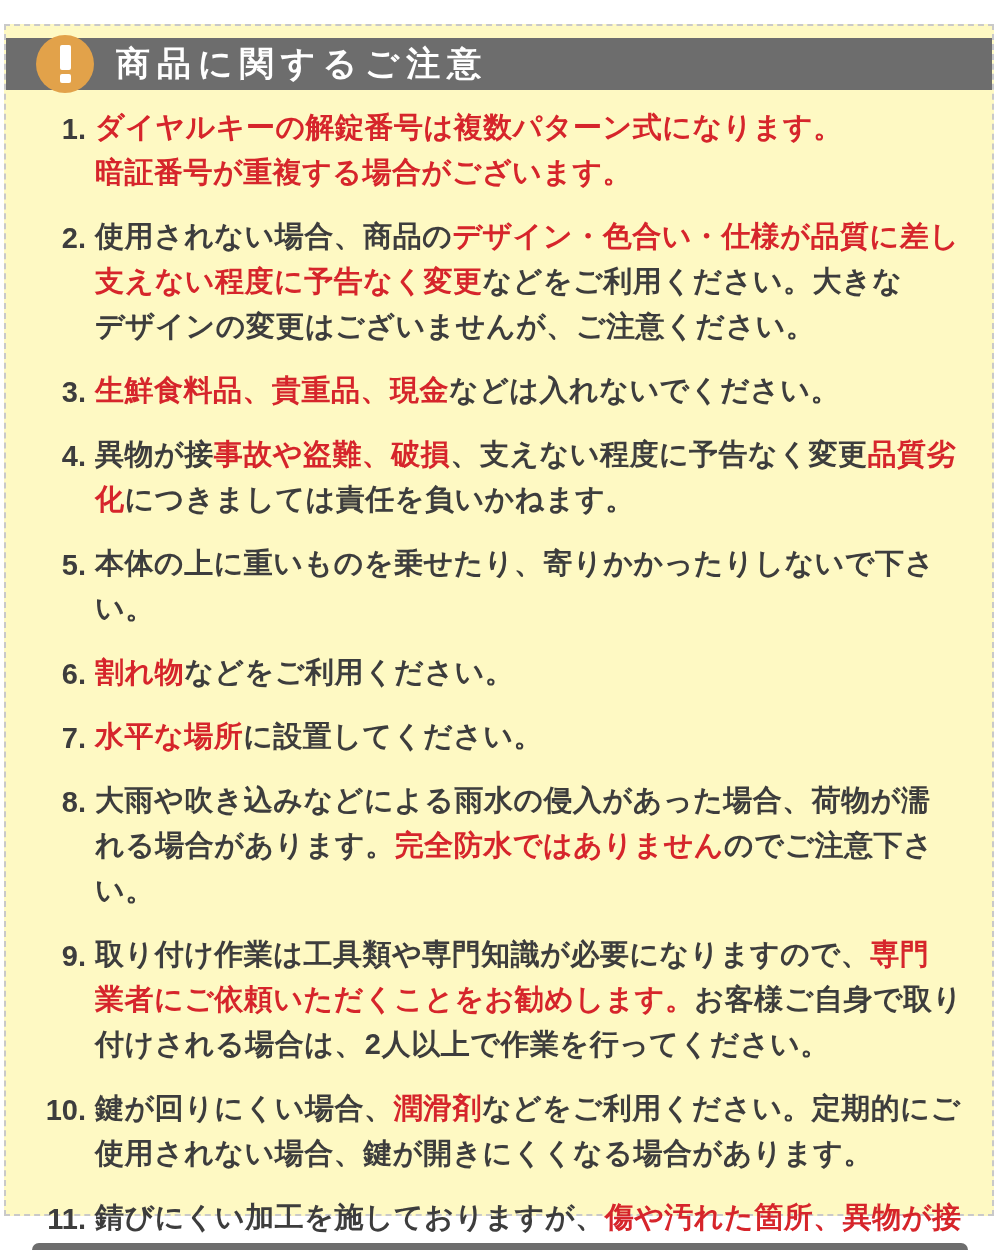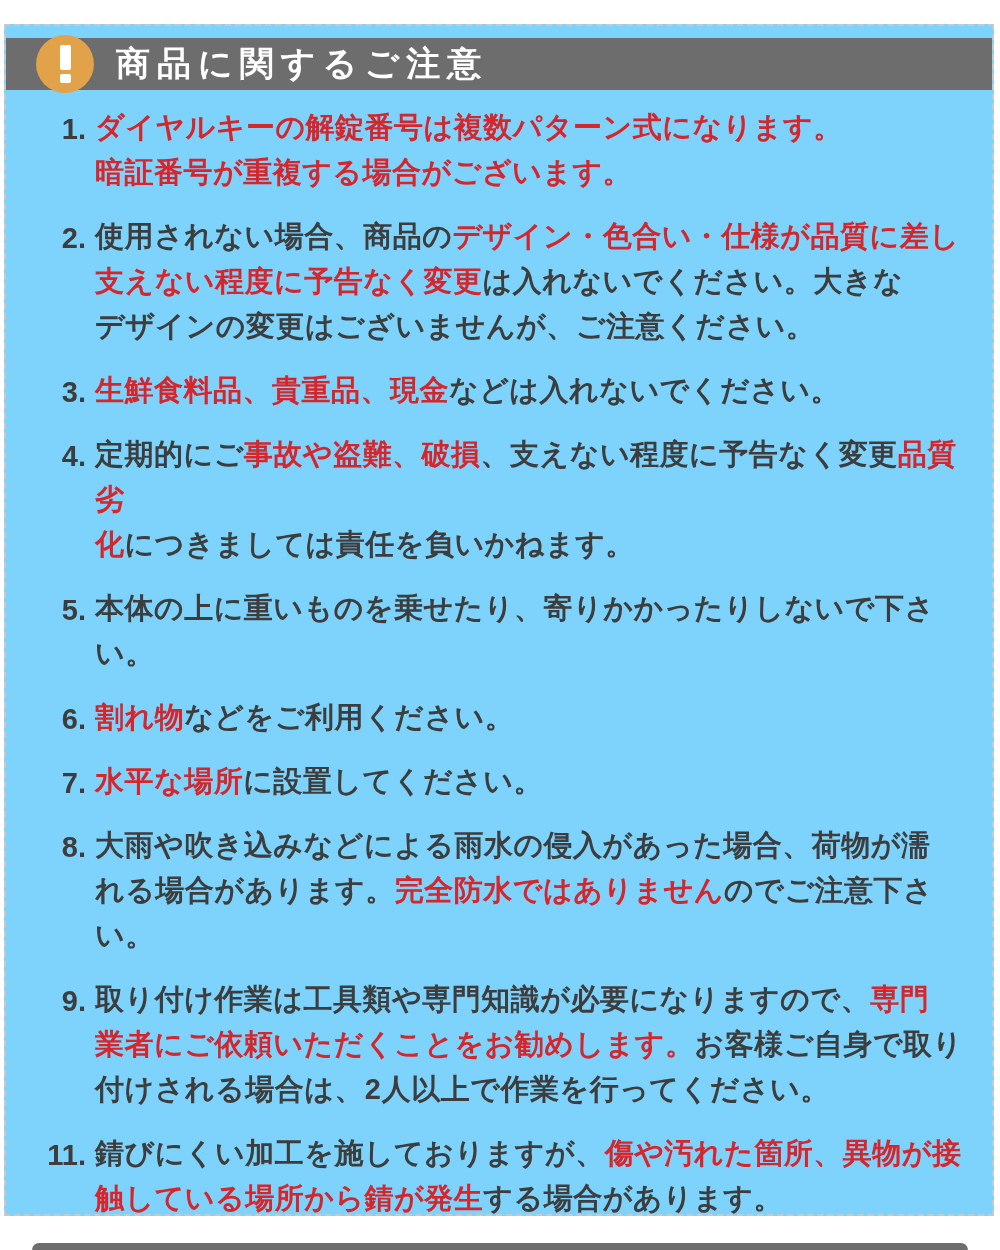--- a/index.html
+++ b/index.html
@@ -3,21 +3,21 @@
 <meta charset="utf-8">
 <style>
   html,body{margin:0;padding:0;}
   body{
     width:1000px;height:1250px;position:relative;background:#ffffff;
     font-family:"Liberation Sans","DejaVu Sans",sans-serif;
     overflow:hidden;
   }
   .frame{
     position:absolute;left:4px;top:24px;width:990px;height:1192px;
-    border:2px dashed #c9c9c9;background:#7dd3fc;box-sizing:border-box;
+    border:2px dashed #c9c9c9;background:#fef9c3;box-sizing:border-box;
   }
   .header-bar{
     margin-top:12px;height:52px;background:#6d6d6d;
     display:flex;align-items:center;overflow:visible;
   }
   .icon-circle{
     width:58px;height:58px;border-radius:50%;background:#e2a24a;
     margin-left:30px;flex:0 0 auto;
     display:flex;flex-direction:column;align-items:center;justify-content:center;
   }
@@ -57,30 +57,30 @@
   </div>
   <div class="notice-list">
       <div class="notice-item">
         <div class="notice-num">1.</div>
         <div class="notice-text"><span class="seg-red">ダイヤルキーの解錠番号は複数パターン式になります。
 暗証番号が重複する場合がございます。</span></div>
       </div>
       <div class="notice-item">
         <div class="notice-num">2.</div>
         <div class="notice-text"><span class="seg-dark">使用されない場合、商品の</span><span class="seg-red">デザイン・色合い・仕様が品質に差し
-支えない程度に予告なく変更</span><span class="seg-dark">は入れないでください。大きな
+支えない程度に予告なく変更</span><span class="seg-dark">などをご利用ください。大きな
 デザインの変更はございませんが、ご注意ください。</span></div>
       </div>
       <div class="notice-item">
         <div class="notice-num">3.</div>
         <div class="notice-text"><span class="seg-red">生鮮食料品、貴重品、現金</span><span class="seg-dark">などは入れないでください。</span></div>
       </div>
       <div class="notice-item">
         <div class="notice-num">4.</div>
-        <div class="notice-text"><span class="seg-dark">定期的にご</span><span class="seg-red">事故や盗難、破損</span><span class="seg-dark">、支えない程度に予告なく変更</span><span class="seg-red">品質劣
+        <div class="notice-text"><span class="seg-dark">異物が接</span><span class="seg-red">事故や盗難、破損</span><span class="seg-dark">、支えない程度に予告なく変更</span><span class="seg-red">品質劣
 化</span><span class="seg-dark">につきましては責任を負いかねます。</span></div>
       </div>
       <div class="notice-item">
         <div class="notice-num">5.</div>
         <div class="notice-text"><span class="seg-dark">本体の上に重いものを乗せたり、寄りかかったりしないで下さい。</span></div>
       </div>
       <div class="notice-item">
         <div class="notice-num">6.</div>
         <div class="notice-text"><span class="seg-red">割れ物</span><span class="seg-dark">などをご利用ください。</span></div>
       </div>
@@ -93,20 +93,25 @@
         <div class="notice-text"><span class="seg-dark">大雨や吹き込みなどによる雨水の侵入があった場合、荷物が濡
 れる場合があります。</span><span class="seg-red">完全防水ではありません</span><span class="seg-dark">のでご注意下さい。</span></div>
       </div>
       <div class="notice-item">
         <div class="notice-num">9.</div>
         <div class="notice-text"><span class="seg-dark">取り付け作業は工具類や専門知識が必要になりますので、</span><span class="seg-red">専門
 業者にご依頼いただくことをお勧めします。</span><span class="seg-dark">お客様ご自身で取り
 付けされる場合は、2人以上で作業を行ってください。</span></div>
       </div>
       <div class="notice-item">
+        <div class="notice-num">10.</div>
+        <div class="notice-text"><span class="seg-dark">鍵が回りにくい場合、</span><span class="seg-red">潤滑剤</span><span class="seg-dark">などをご利用ください。定期的にご
+使用されない場合、鍵が開きにくくなる場合があります。</span></div>
+      </div>
+      <div class="notice-item">
         <div class="notice-num">11.</div>
         <div class="notice-text"><span class="seg-dark">錆びにくい加工を施しておりますが、</span><span class="seg-red">傷や汚れた箇所、異物が接
 触している場所から錆が発生</span><span class="seg-dark">する場合があります。</span></div>
       </div>
     </div>
 </div>
 
 <div class="bottom-strip"></div>
 
 </body></html>

